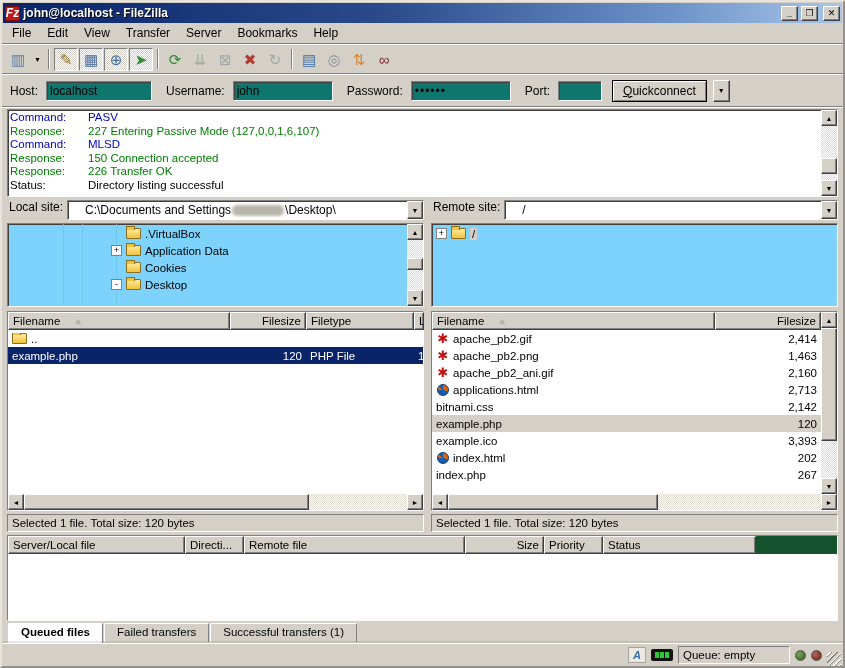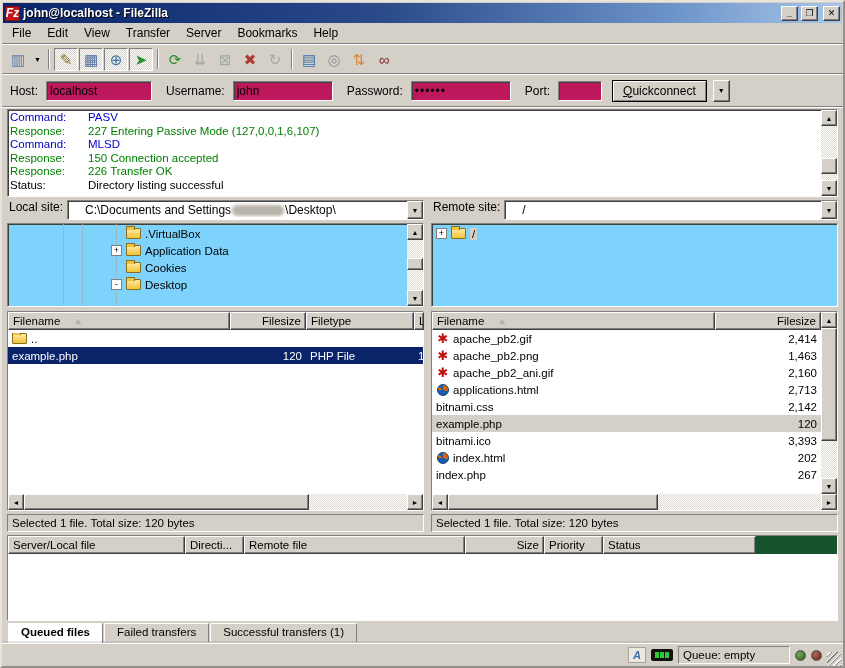--- a/index.html
+++ b/index.html
@@ -24,21 +24,21 @@
   .toolbar { height: 28px; display: flex; align-items: center; padding-left: 4px; gap: 1px; flex: 0 0 auto; }
   .tb-btn { width: 24px; height: 23px; background: transparent; border: 1px solid transparent; display: flex; align-items: center; justify-content: center; font-size: 15px; line-height: 1; }
   .tb-btn.toggled { border-color: #808080 #fff #fff #808080; background: repeating-conic-gradient(#fff 0 25%, #d4d0c8 0 50%) 0 0 / 2px 2px; }
   .tb-btn.disabled { opacity: .55; }
   .tb-sep { width: 2px; height: 20px; border-left: 1px solid #808080; border-right: 1px solid #fff; margin: 0 3px; }
   .tb-drop { width: 13px; height: 23px; display: flex; align-items: center; justify-content: center; font-size: 7px; color: #000; }
 
   
   .quickbar { height: 31px; display: flex; align-items: center; padding-left: 8px; gap: 6px; flex: 0 0 auto; }
   .qc-label { margin-right: 2px; }
-  .field { height: 20px; background: #be185d; border: 1px solid; border-color: #808080 #fff #fff #808080; box-shadow: inset 1px 1px 0 #404040; padding: 2px 3px; font-size: 12px; font-family: "Liberation Sans", sans-serif; }
+  .field { height: 20px; background: #0f766e; border: 1px solid; border-color: #808080 #fff #fff #808080; box-shadow: inset 1px 1px 0 #404040; padding: 2px 3px; font-size: 12px; font-family: "Liberation Sans", sans-serif; }
   .f-host { width: 106px; } .f-user { width: 100px; } .f-pass { width: 100px; letter-spacing: 1px; } .f-port { width: 44px; margin-right: 4px; }
   .qc-btn { height: 22px; padding: 0 10px; background: #d4d0c8; border: 1px solid #000; box-shadow: inset 1px 1px 0 #fff, inset -1px -1px 0 #808080; font-size: 12px; }
   .qc-btn u { text-decoration: underline; }
   .qc-drop { width: 17px; height: 22px; background: #d4d0c8; border: 1px solid; border-color: #fff #404040 #404040 #fff; box-shadow: inset -1px -1px 0 #808080; font-size: 7px; display: flex; align-items: center; justify-content: center; }
 
   
   .log-wrap { margin: 1px 5px 0 5px; height: 88px; background: #fff; border: 1px solid; border-color: #808080 #fff #fff #808080; box-shadow: inset 1px 1px 0 #404040; display: flex; flex: 0 0 auto; }
   .log-lines { flex: 1; overflow: hidden; padding: 1px 0 0 2px; font-size: 11.5px; line-height: 13.5px; }
   .log-label { display: inline-block; width: 78px; }
   .log-line.command { color: #0000c8; }
@@ -423,21 +423,21 @@
                   <div class="file-row remote-cols selected-inactive">
                     <span class="cell">
                       <span class="icon php-file-icon"></span>
                       <span>example.php</span>
                     </span>
                     <span class="cell num">120</span>
                   </div>
                   <div class="file-row remote-cols">
                     <span class="cell">
                       <span class="icon ico-file-icon"></span>
-                      <span>bitnami.ico</span>
+                      <span>example.ico</span>
                     </span>
                     <span class="cell num">3,393</span>
                   </div>
                   <div class="file-row remote-cols">
                     <span class="cell">
                       <span class="icon firefox-icon"></span>
                       <span>index.html</span>
                     </span>
                     <span class="cell num">202</span>
                   </div>

